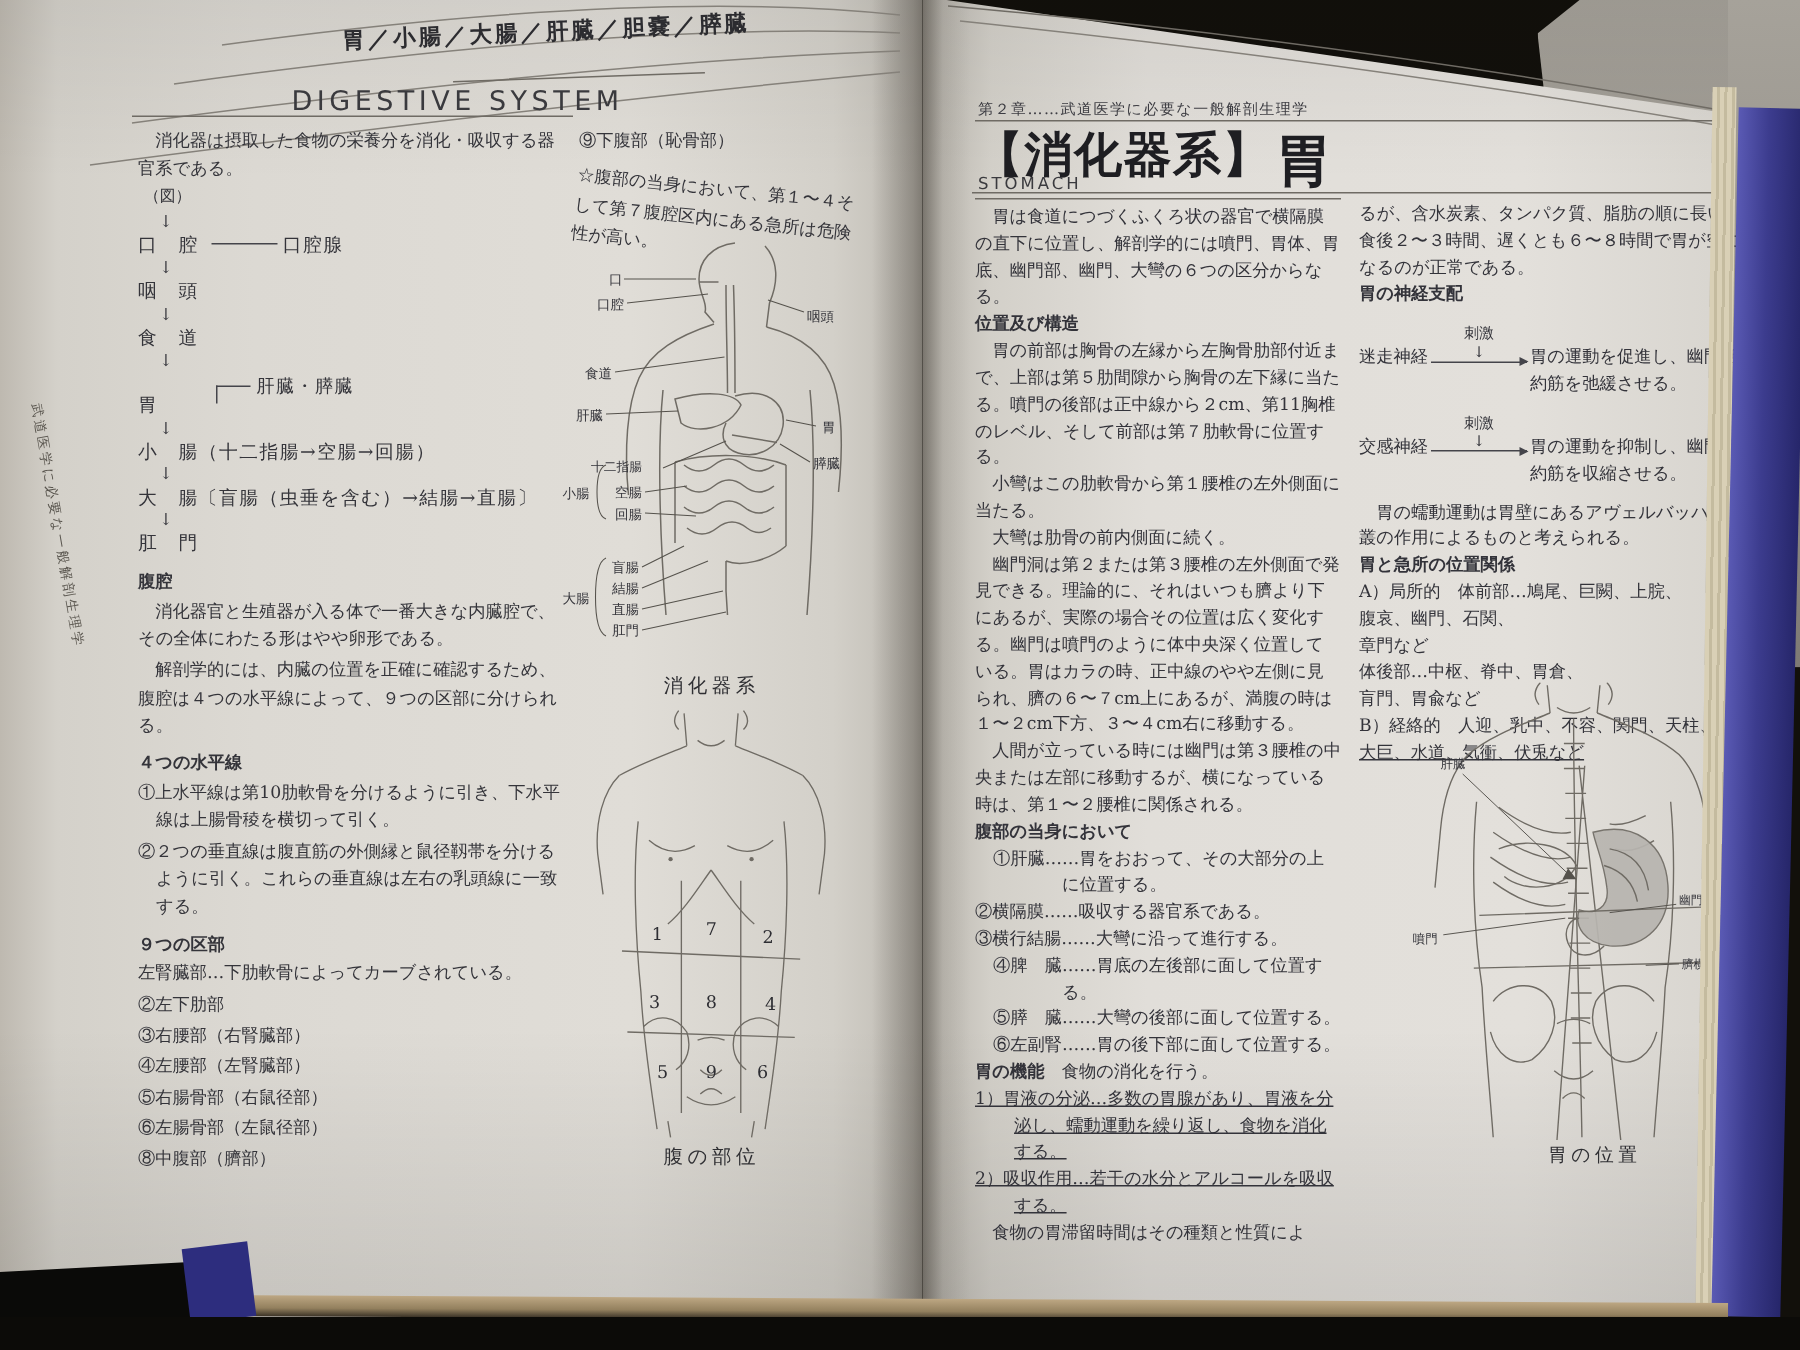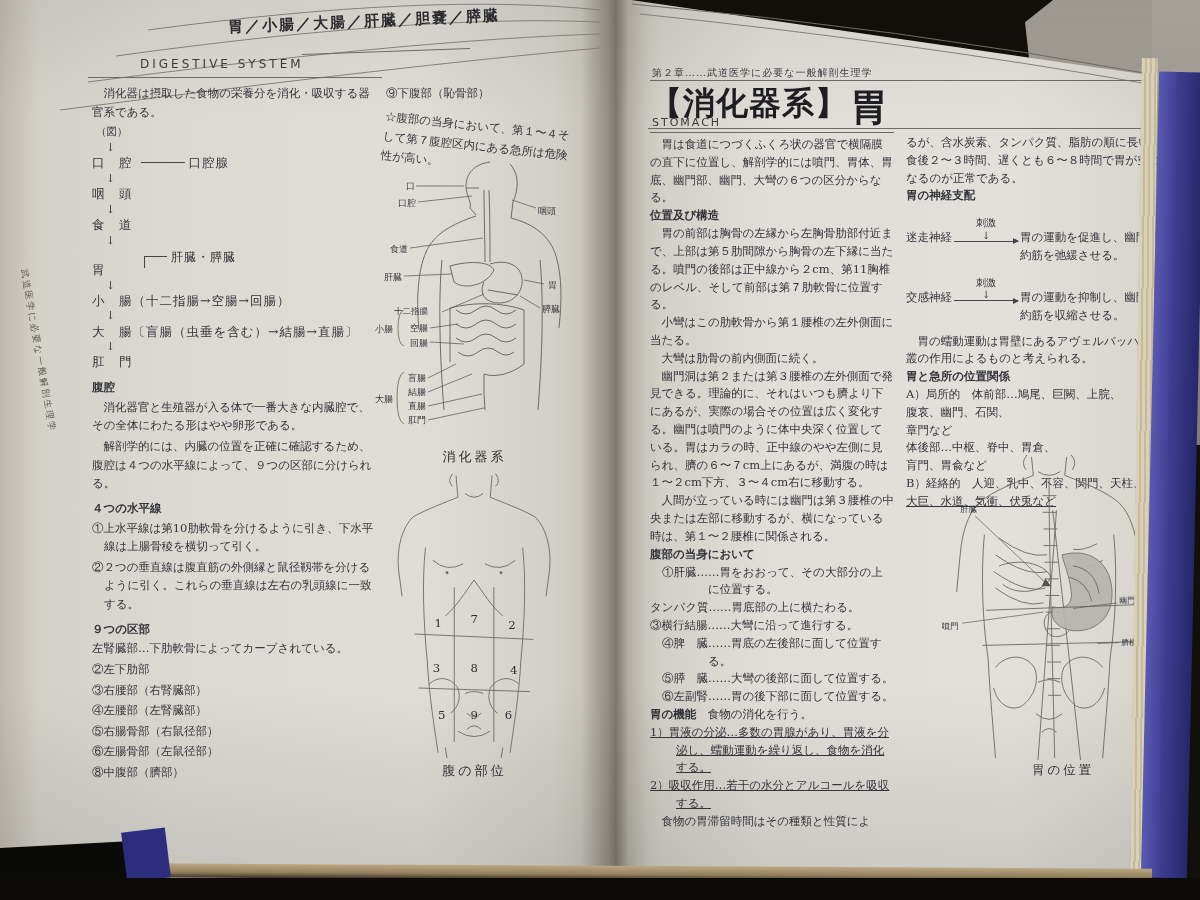--- a/index.html
+++ b/index.html
@@ -33,23 +33,23 @@
     clip-path:polygon(0 0,3% 0,100% 8.6%,100% 100%,0 100%);
     background:linear-gradient(90deg,#b6b2aa 0,#d3d0c9 46px,#e1ded9 150px,#e3e0db 400px,#d8d5cf 537px);}
   .page-shade{left:0;top:0;width:1152px;height:878px;pointer-events:none;
     background:linear-gradient(180deg,rgba(0,0,0,.06) 0,rgba(0,0,0,0) 120px,rgba(0,0,0,0) 78%,rgba(0,0,0,.10) 100%);}
   .gutter{left:581px;top:0;width:66px;height:878px;pointer-events:none;
     background:linear-gradient(90deg,rgba(40,35,28,0) 0%,rgba(40,35,28,.30) 42%,rgba(40,35,28,.42) 52%,rgba(40,35,28,.08) 72%,rgba(40,35,28,0) 100%);}
   svg{display:block;}
   .arcs{left:0;top:0;width:1200px;height:130px;pointer-events:none;}
   .lp-subtitle{left:228px;top:12px;font-size:15px;font-weight:700;letter-spacing:2px;
     color:#2c2c30;transform:rotate(-2.5deg);}
-  .lp-en{left:140px;top:57px;width:330px;
+  .lp-en{left:140px;top:57px;width:330px;text-align:center;
     font-family:"DejaVu Sans","Liberation Sans",sans-serif;
-    font-size:12px;letter-spacing:3px;color:#3a3a3e;}
+    font-size:18px;letter-spacing:3px;color:#3a3a3e;}
   .rule{background:#6f6b64;height:1px;}
   .lp-col{left:92px;top:84px;width:282px;font-size:11.5px;line-height:1.62;color:#34343a;}
   .lp-col p{margin:0 0 2px 0;}
   .figref{font-size:10.5px;margin-left:4px;}
   .flow{margin-top:2px;}
   .flow-row{position:relative;font-size:12.5px;letter-spacing:1px;margin:0;line-height:1.5;}
   .flow-arrow{display:block;margin-left:14px;line-height:1.1;font-size:11px;color:#3a3a40;}
   .dash{display:inline-block;width:44px;border-top:1px solid #44444a;vertical-align:middle;margin:0 4px 3px 8px;}
   .branch2{position:absolute;left:52px;top:-13px;font-size:12px;white-space:nowrap;}
   .elbow{display:inline-block;width:22px;height:11px;border-left:1px solid #44444a;border-top:1px solid #44444a;
@@ -248,21 +248,21 @@
 <div class="abs rp-col col1">
   <p>　胃は食道につづくふくろ状の器官で横隔膜の直下に位置し、解剖学的には噴門、胃体、胃底、幽門部、幽門、大彎の６つの区分からなる。</p>
   <p class="inline-h">位置及び構造</p>
   <p>　胃の前部は胸骨の左縁から左胸骨肋部付近まで、上部は第５肋間隙から胸骨の左下縁に当たる。噴門の後部は正中線から２cm、第11胸椎のレベル、そして前部は第７肋軟骨に位置する。</p>
   <p>　小彎はこの肋軟骨から第１腰椎の左外側面に当たる。</p>
   <p>　大彎は肋骨の前内側面に続く。</p>
   <p>　幽門洞は第２または第３腰椎の左外側面で発見できる。理論的に、それはいつも臍より下にあるが、実際の場合その位置は広く変化する。幽門は噴門のように体中央深く位置している。胃はカラの時、正中線のやや左側に見られ、臍の６〜７cm上にあるが、満腹の時は１〜２cm下方、３〜４cm右に移動する。</p>
   <p>　人間が立っている時には幽門は第３腰椎の中央または左部に移動するが、横になっている時は、第１〜２腰椎に関係される。</p>
   <p class="inline-h">腹部の当身において</p>
   <p class="hang" style="padding-left:58px;text-indent:-46px;">①肝臓……胃をおおって、その大部分の上に位置する。</p>
-  <p class="hang" style="padding-left:12px;">タンパク質……胃底部の上に横たわる。</p>
+  <p class="hang" style="padding-left:12px;">②横隔膜……吸収する器官系である。</p>
   <p class="hang" style="padding-left:12px;">③横行結腸……大彎に沿って進行する。</p>
   <p class="hang" style="padding-left:58px;text-indent:-46px;">④脾　臓……胃底の左後部に面して位置する。</p>
   <p class="hang" style="padding-left:58px;text-indent:-46px;">⑤膵　臓……大彎の後部に面して位置する。</p>
   <p class="hang" style="padding-left:58px;text-indent:-46px;">⑥左副腎……胃の後下部に面して位置する。</p>
   <p><span class="inline-h">胃の機能</span><span>　食物の消化を行う。</span></p>
   <p class="func">1）胃液の分泌…多数の胃腺があり、胃液を分泌し、蠕動運動を繰り返し、食物を消化する。</p>
   <p class="func">2）吸収作用…若干の水分とアルコールを吸収する。</p>
   <p>　食物の胃滞留時間はその種類と性質によ</p>
 </div>
 

